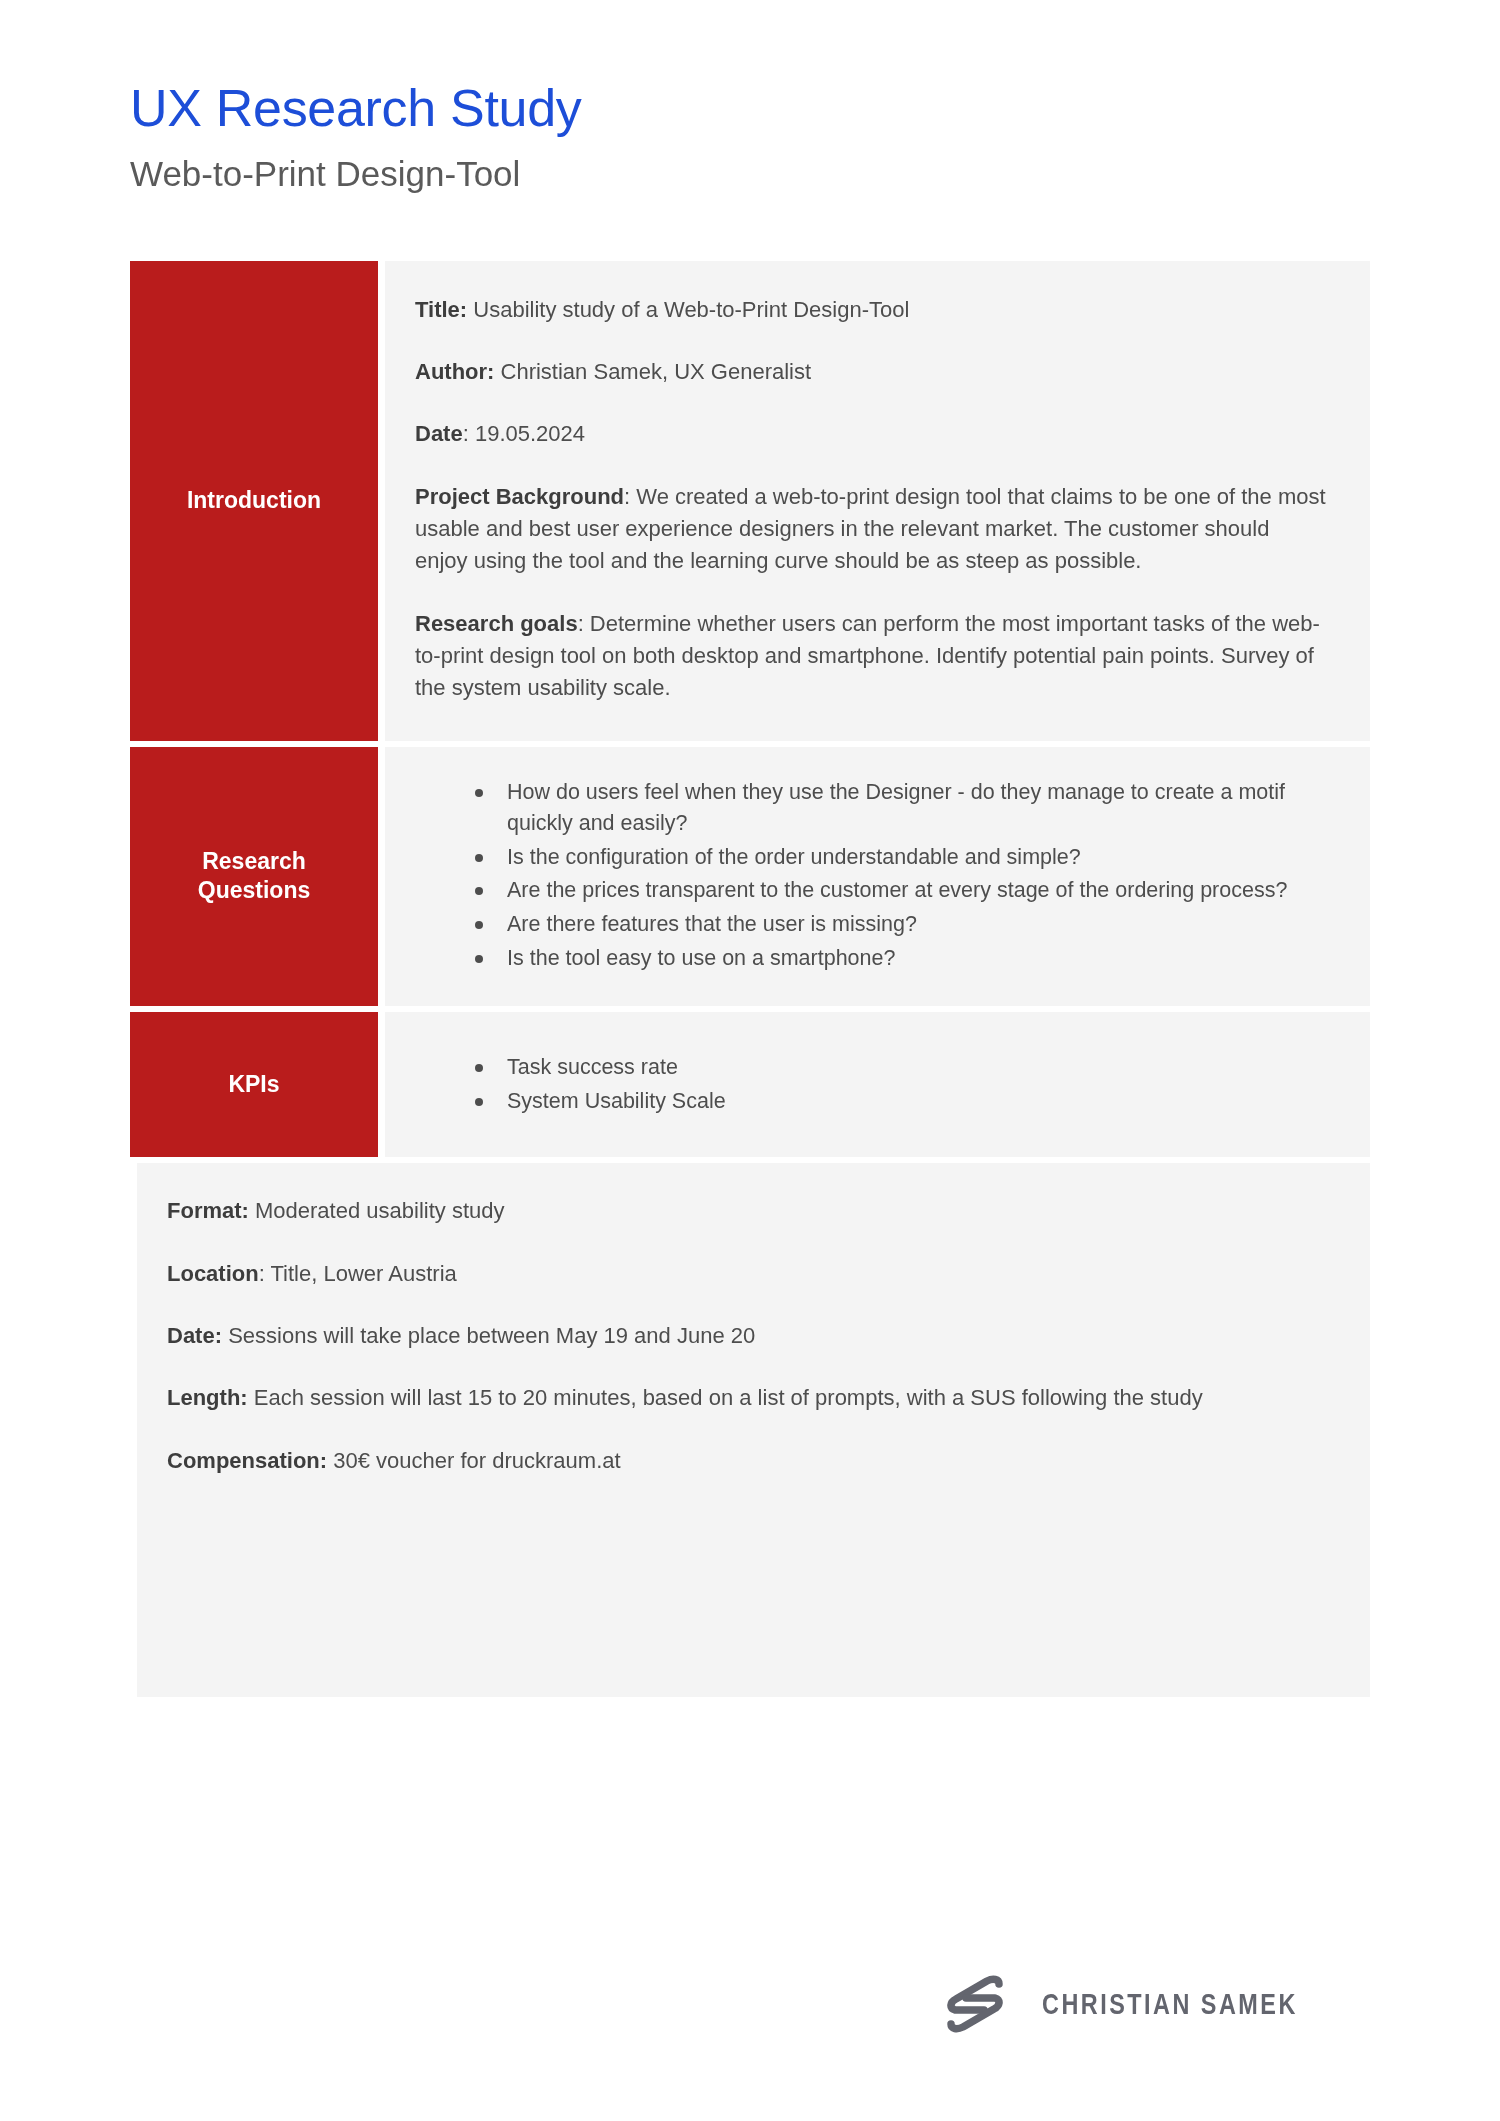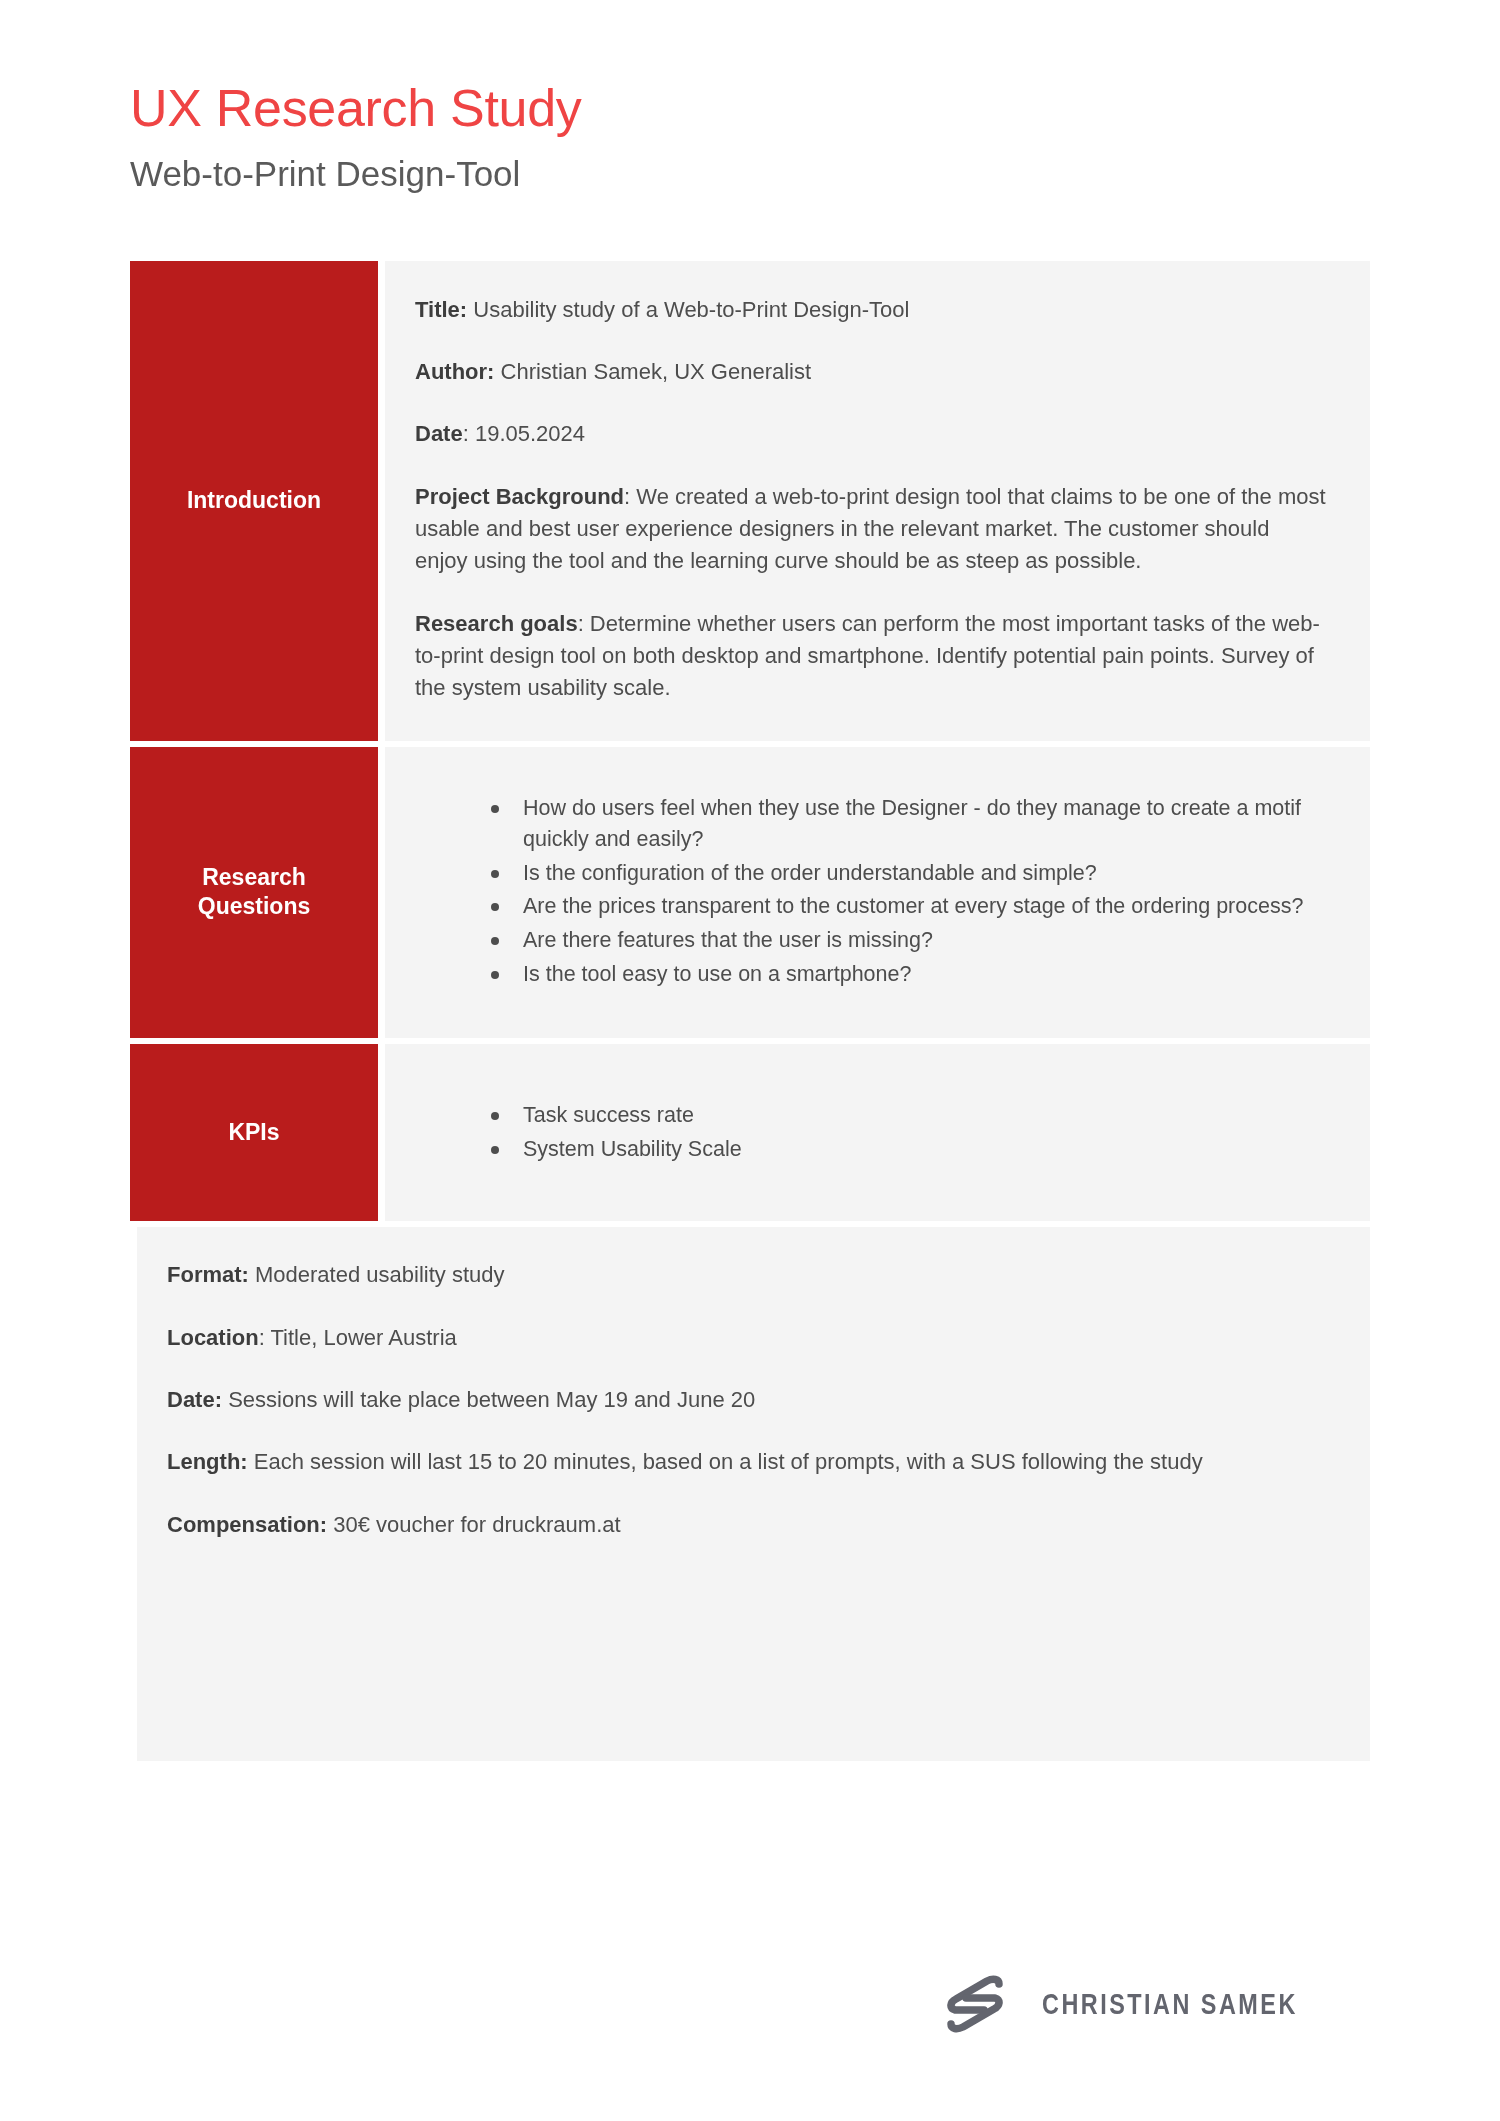--- a/index.html
+++ b/index.html
@@ -24,21 +24,21 @@
     padding: 0 130px;
   }
 
   
   .header {
     padding-top: 80px;
   }
   .doc-title {
     font-size: 52px;
     font-weight: 400;
-    color: #ef4444;
+    color: #1d4ed8;
     letter-spacing: -0.3px;
     line-height: 1.1;
     margin: 0 0 18px 0;
   }
   .doc-subtitle {
     font-size: 35px;
     font-weight: 400;
     color: #5a5a5a;
     line-height: 1.1;
     margin: 0;
@@ -89,21 +89,21 @@
   p.field {
     margin: 0 0 30px 0;
     font-size: 22px;
     line-height: 1.47;
     color: #4d4d4d;
   }
   p.field:last-child { margin-bottom: 0; }
   p.field b { color: #3d3d3d; font-weight: bold; }
 
   ul.bullets {
-    margin: 16px;
+    margin: 0;
     padding: 0 0 0 60px;
     list-style: none;
   }
   ul.bullets li {
     position: relative;
     font-size: 21.5px;
     line-height: 1.47;
     color: #4d4d4d;
     margin-bottom: 2px;
     padding-left: 32px;

